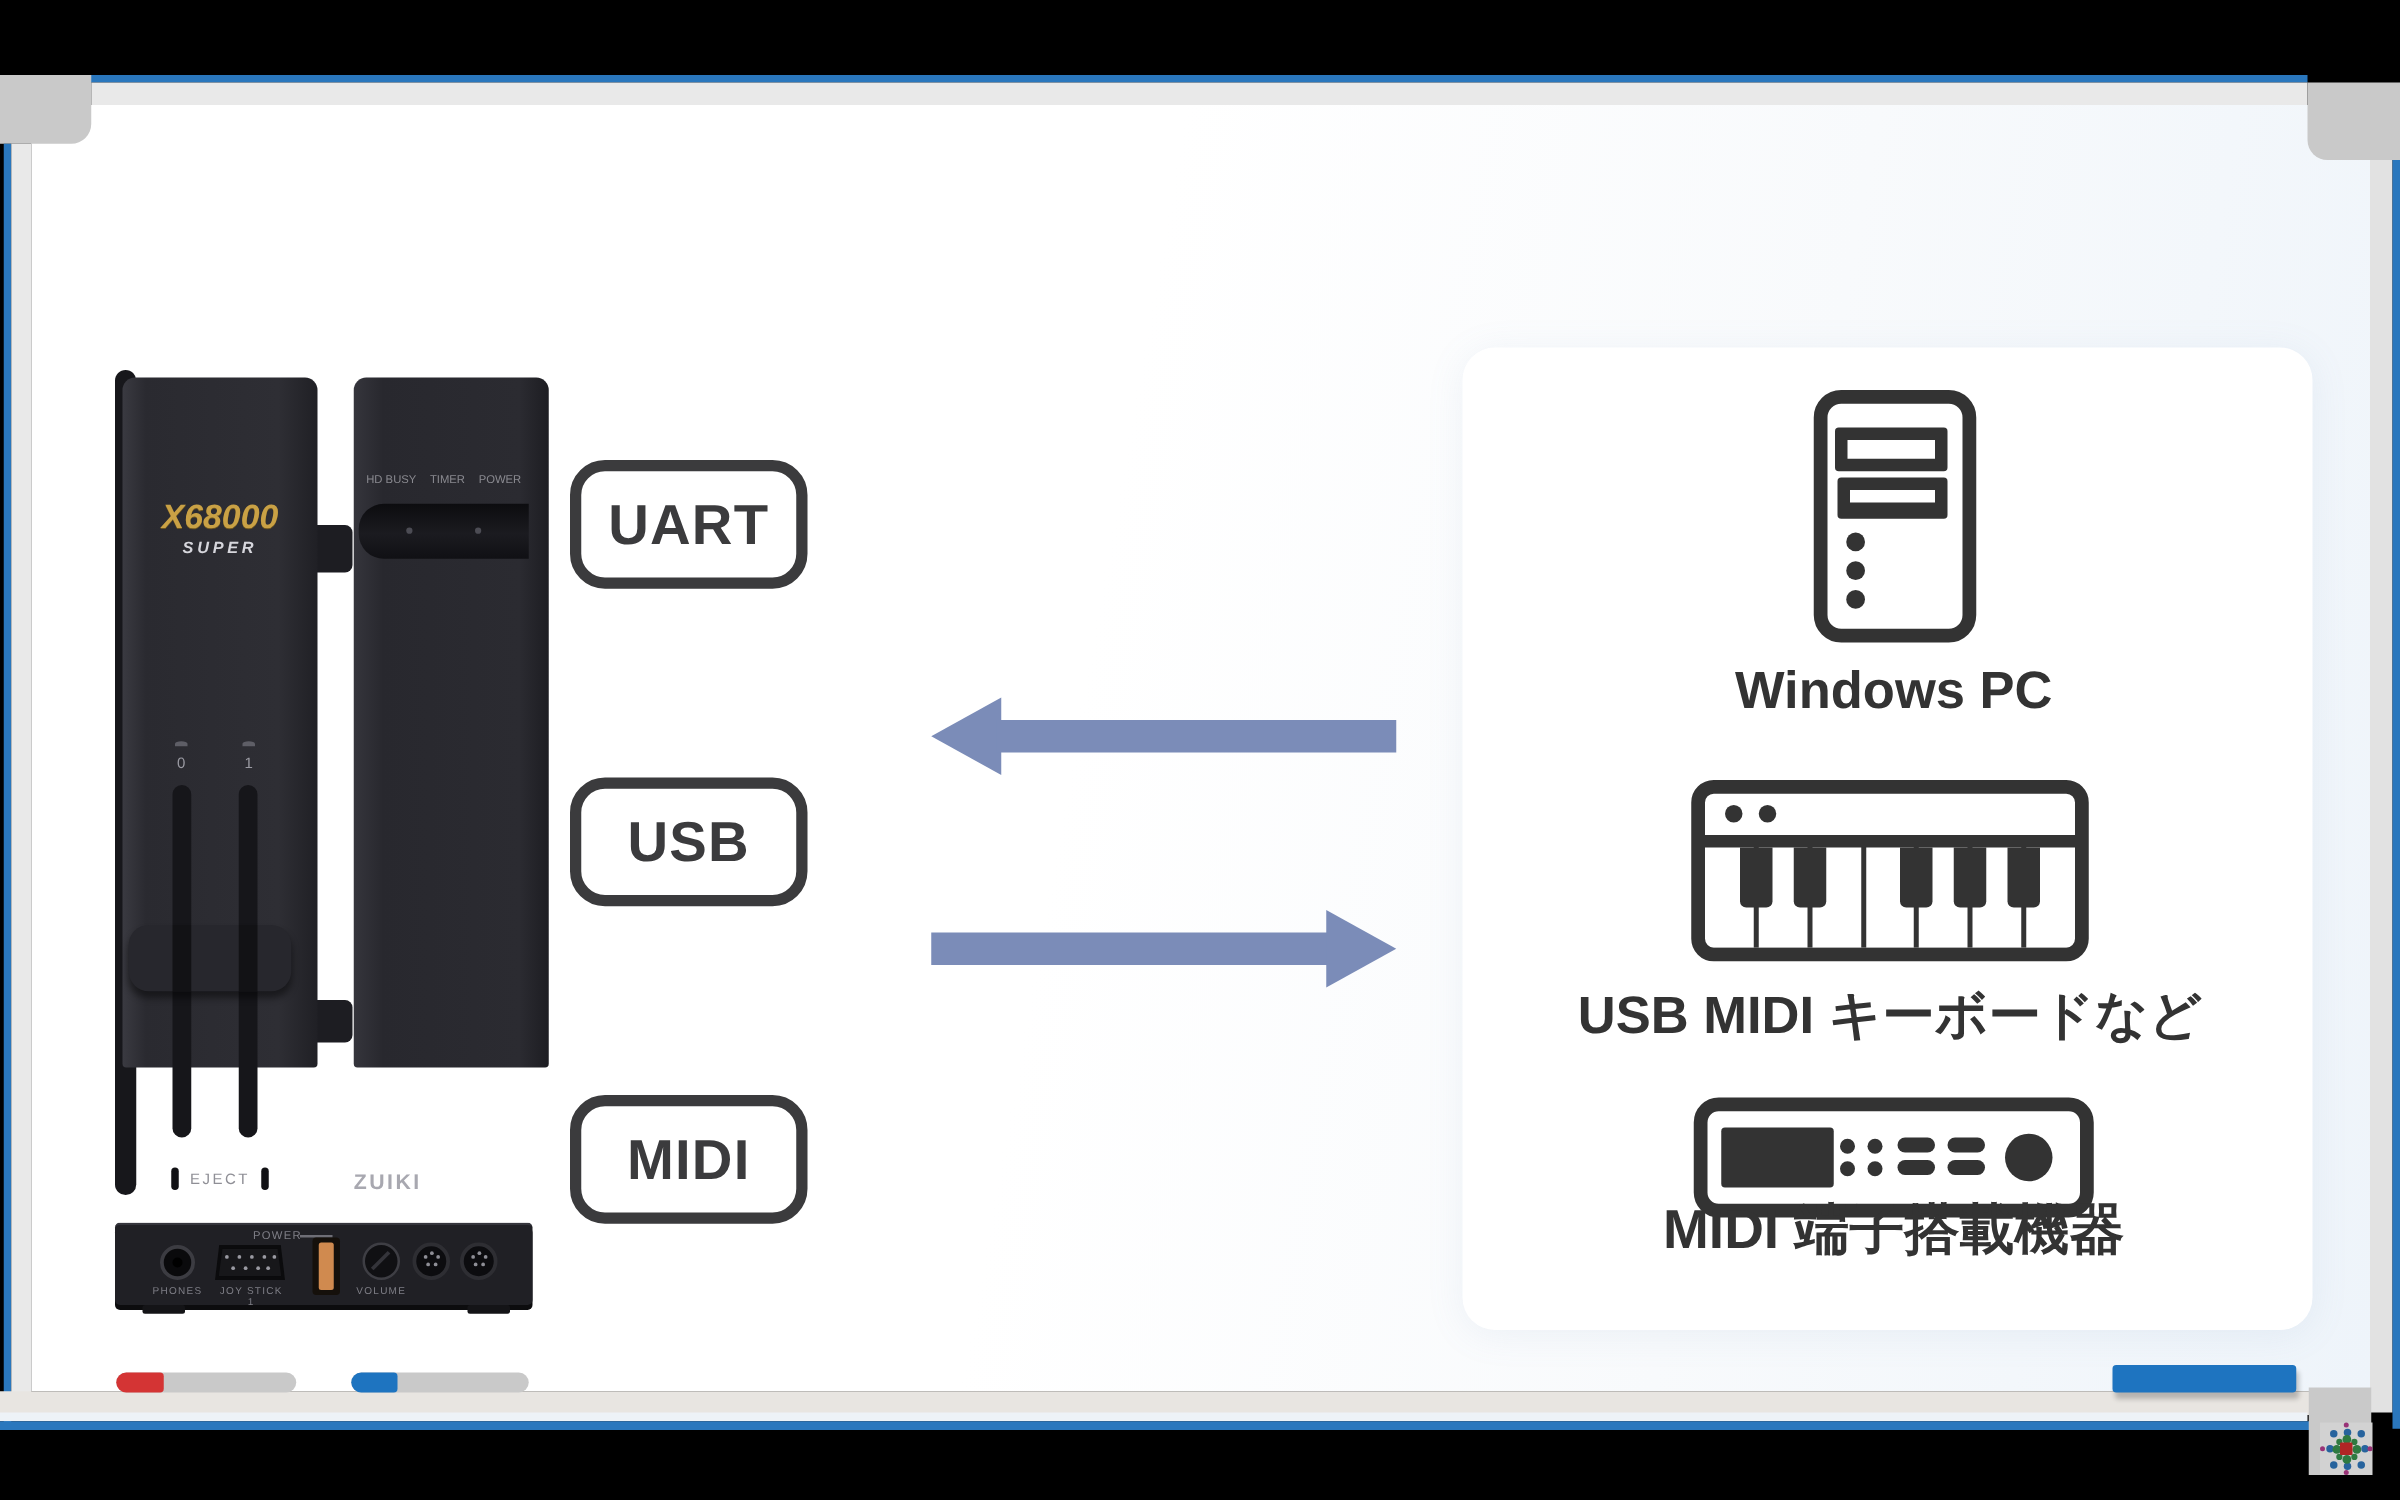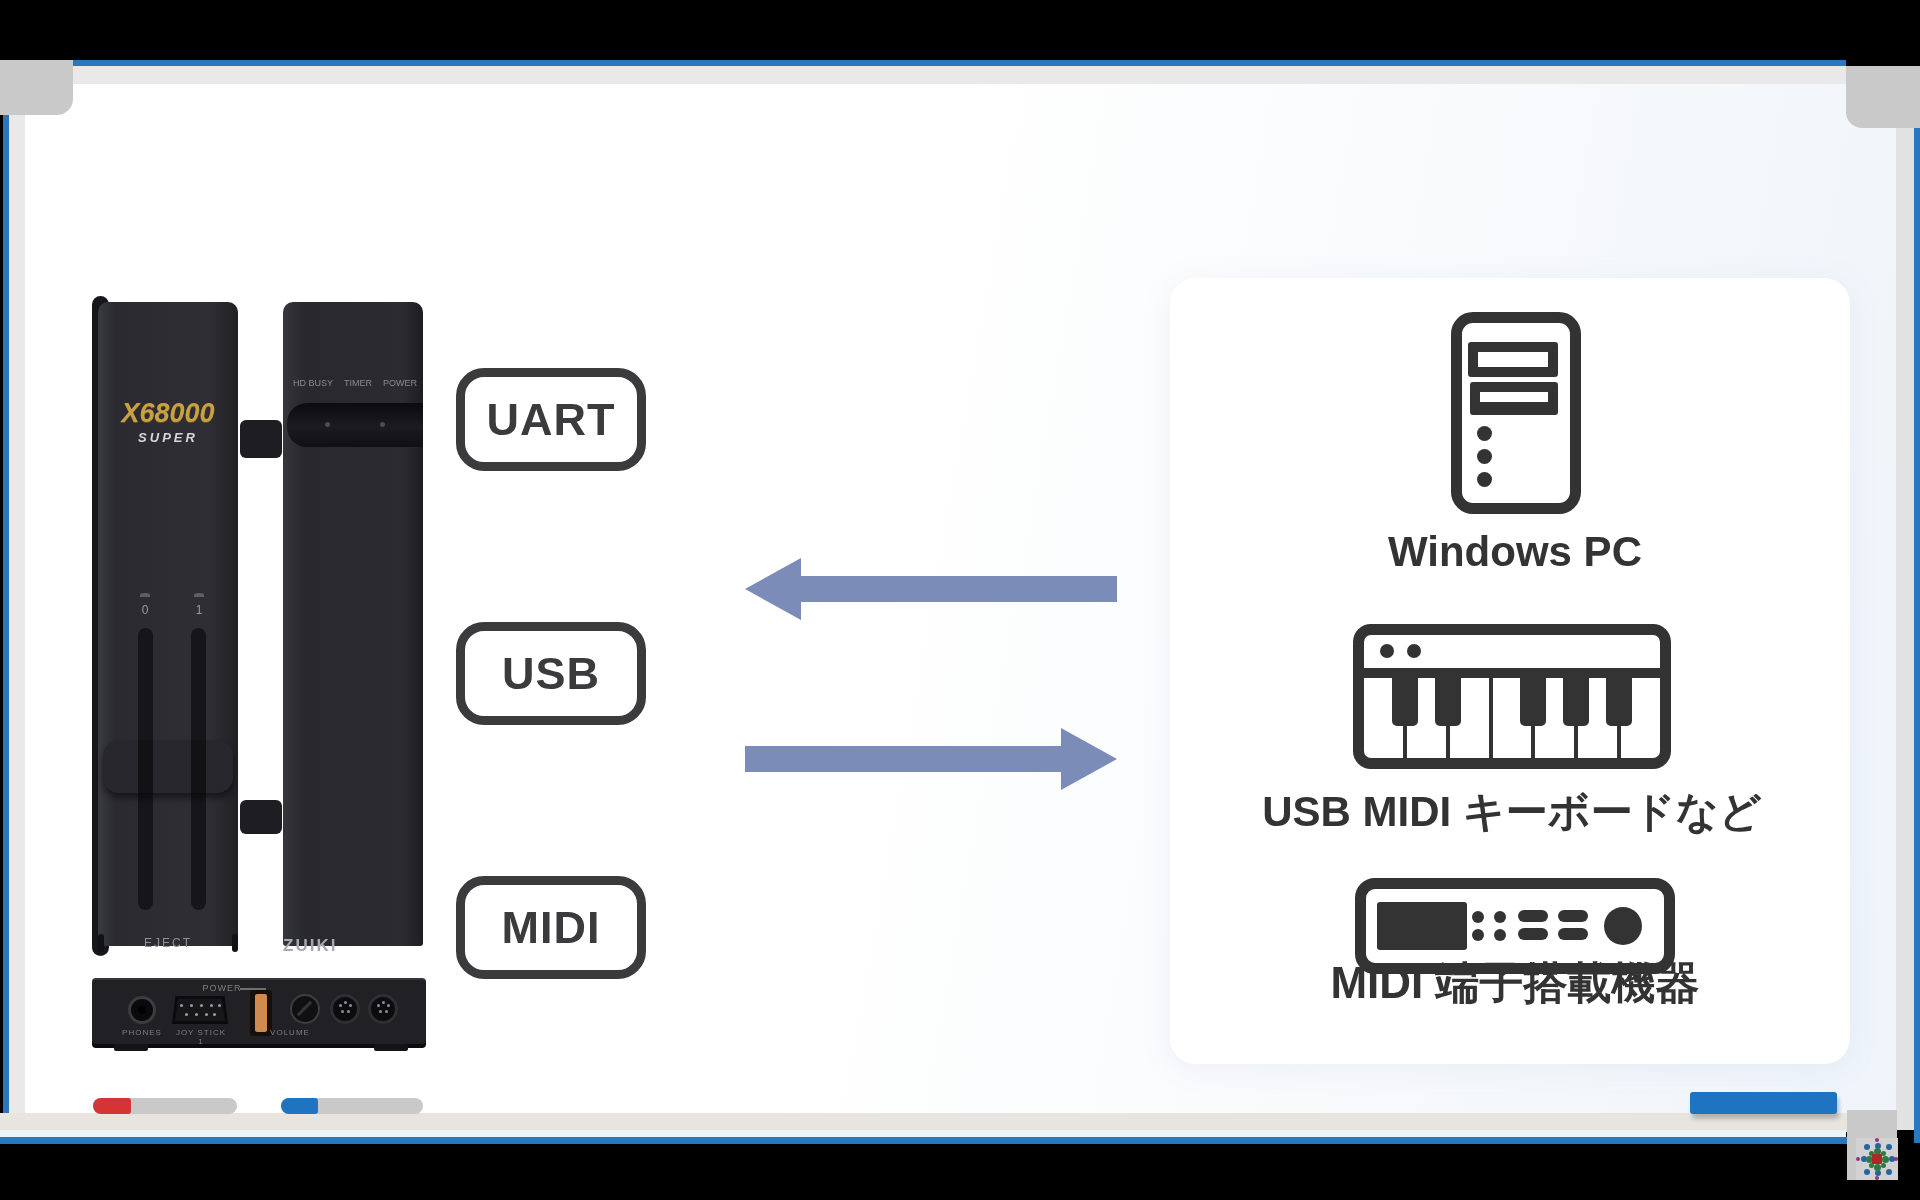--- a/index.html
+++ b/index.html
@@ -22,42 +22,42 @@
   .bottom-light-strip{left:0;top:1130px;width:1846px;height:7px;background:#edf2f7;}
   .bottom-blue-line{left:0;top:1137px;width:1856px;height:7px;background:#2a77bd;}
   .br-corner{left:1847px;top:1110px;width:50px;height:70px;background:#c9c9c9;}
 
   
   .title{left:0;top:104px;width:1920px;height:100px;line-height:100px;text-align:center;
          font-size:84px;font-weight:800;color:#3a3a3c;letter-spacing:1px;white-space:nowrap;}
 
   
   .device{left:92px;top:296px;width:340px;height:760px;}
-  .tower{position:absolute;top:6px;height:644px;border-radius:10px 10px 3px 3px;}
+  .tower{position:absolute;top:6px;height:552px;border-radius:10px 10px 3px 3px;padding-left:16px;}
   .tower-l{left:6px;width:140px;
     background:linear-gradient(90deg,#3a3a41,#2a2a30 12%,#2e2e34 80%,#202025);}
   .tower-r{left:191px;width:140px;
     background:linear-gradient(90deg,#35353c,#28282e 15%,#2b2b31 85%,#1d1d22);}
   .handle{left:158px;top:-2px;width:17px;height:660px;background:#17171b;border-radius:9px;}
   .connector{left:148px;width:42px;background:#1d1d22;}
   .conn-top{top:124px;height:38px;border-radius:6px;}
   .conn-bot{top:504px;height:34px;border-radius:6px;}
 
   .x68-logo{position:absolute;left:0;top:96px;width:100%;text-align:center;
     font-size:27px;font-weight:800;font-style:italic;color:#c9a145;letter-spacing:0px;
     text-shadow:0 1px 0 #6b5420;}
   .x68-sub{position:absolute;left:0;top:128px;width:100%;text-align:center;
     font-size:13px;font-weight:700;font-style:italic;color:#d6d6dc;letter-spacing:3px;}
   .led-arc{position:absolute;top:291px;width:10px;height:4px;border-radius:50% 50% 0 0;background:#5e5e66;}
   .drive-num{position:absolute;top:301px;width:20px;text-align:center;font-size:12px;color:#9a9aa2;}
   .slot{position:absolute;top:326px;width:15px;height:282px;background:#16161a;border-radius:8px;}
   .slider-bar{position:absolute;left:5px;top:438px;width:130px;height:53px;background:#27272d;
     border-radius:16px;box-shadow:0 5px 6px rgba(0,0,0,.45);}
   .slider-notch{position:absolute;top:438px;width:15px;height:53px;background:#121215;}
-  .eject-row{position:absolute;left:0;top:632px;width:100%;display:flex;align-items:center;justify-content:space-between;gap:9px;}
+  .eject-row{position:absolute;left:0;top:632px;width:100%;display:flex;align-items:center;justify-content:center;gap:9px;}
   .eject-tick{width:6px;height:18px;background:#121215;border-radius:3px;}
   .eject-label{font-size:12px;color:#8f8f96;letter-spacing:2px;}
 
   .ind-labels{position:absolute;left:10px;top:76px;width:124px;display:flex;justify-content:space-between;
     font-size:9px;color:#8a8a90;letter-spacing:0px;}
   .ind-bar{position:absolute;left:4px;top:101px;width:136px;height:44px;border-radius:20px 0 0 20px;
     background:linear-gradient(180deg,#0c0c0f,#1b1b20 55%,#101014);}
   .ind-led{position:absolute;top:19px;width:5px;height:5px;border-radius:50%;background:#4c4c54;}
   .zuiki{position:absolute;left:0;top:634px;width:100%;text-align:left;
     font-size:17px;font-weight:800;color:#a8a8b0;letter-spacing:2px;}
@@ -203,21 +203,21 @@
           <span class="pin" style="left:20px;top:14px;"></span>
         <span class="pin" style="left:30px;top:14px;"></span>
           <span class="pin" style="left:38px;top:14px;"></span>
       </div>
       <div class="base-label" style="left:80px;top:48px;width:58px;">JOY STICK 1</div>
       <div class="base-label" style="left:110px;top:3px;width:40px;font-size:9px;">POWER</div>
       <div style="position:absolute;left:148px;top:8px;width:26px;height:2px;background:#6e6e76;"></div>
       <div class="pwr-switch-well"></div>
       <div class="pwr-switch"></div>
       <div class="knob"></div>
-      <div class="base-label" style="left:173px;top:48px;width:50px;">VOLUME</div>
+      <div class="base-label" style="left:188px;top:48px;width:50px;">VOLUME</div>
       <div class="din" style="left:238px;">
         <span class="pin" style="left:6px;top:7px;"></span>
           <span class="pin" style="left:11px;top:4px;"></span>
         <span class="pin" style="left:16px;top:7px;"></span>
           <span class="pin" style="left:8px;top:13px;"></span>
         <span class="pin" style="left:14px;top:13px;"></span>
       </div>
       <div class="din" style="left:276px;">
         <span class="pin" style="left:6px;top:7px;"></span>
           <span class="pin" style="left:11px;top:4px;"></span>

